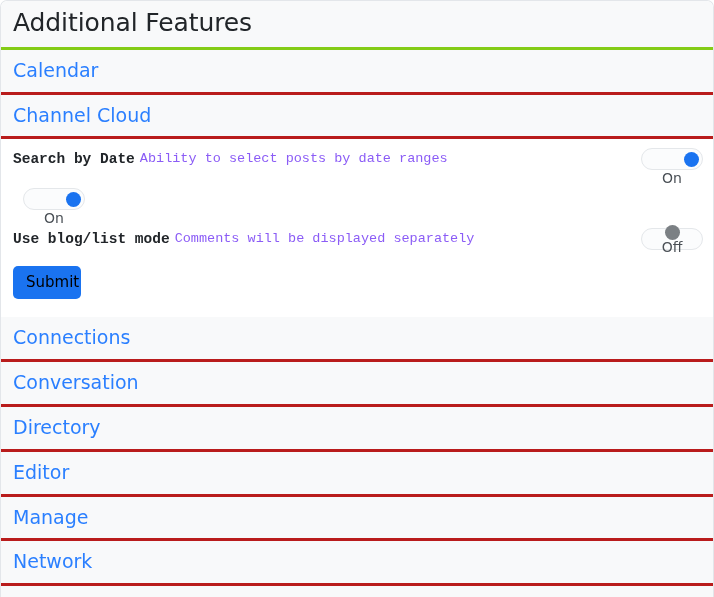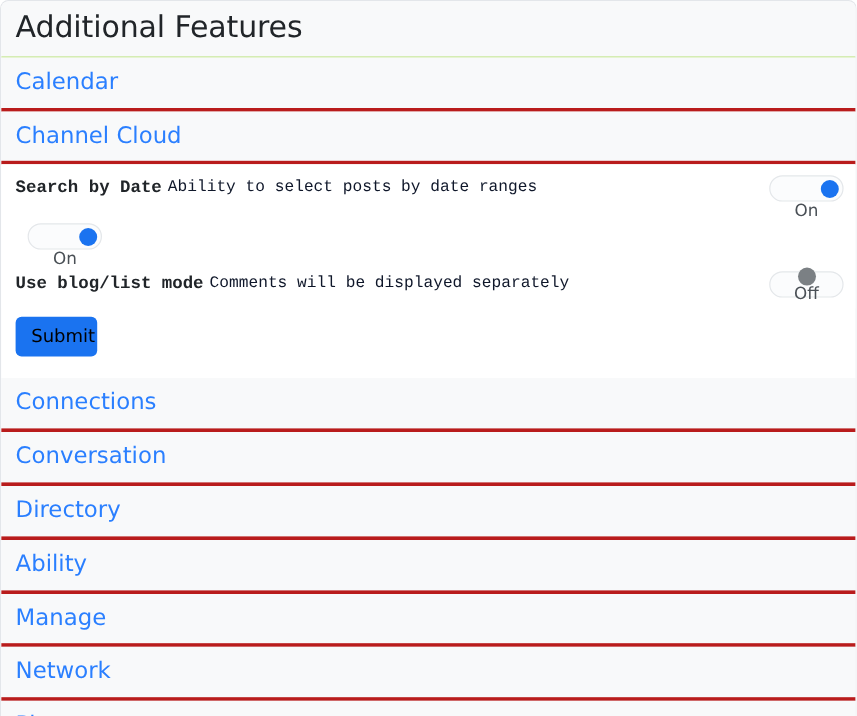--- a/index.html
+++ b/index.html
@@ -24,21 +24,21 @@
     border: 1px solid #e3e6ea;
     border-top-left-radius: 7px;
     border-top-right-radius: 7px;
     border-bottom: none;
     overflow: hidden;
   }
 
   
   .panel-header {
     background: #f8f9fa;
-    border-bottom: 1px solid #84cc16;
+    border-bottom: 3px solid #84cc16;
     padding: 8px 12px 9px 12px;
     border-top-left-radius: 6px;
     border-top-right-radius: 6px;
   }
   .panel-title {
     font-size: 25px;
     line-height: 1.15;
     font-weight: 400;
     color: #212529;
     letter-spacing: -0.1px;
@@ -86,21 +86,21 @@
   .feature-label {
     font-size: 14.5px;
     font-weight: bold;
     color: #212529;
     margin-right: 5px;
     line-height: 1.25;
   }
   .feature-desc {
     font-size: 13.5px;
     font-weight: 400;
-    color: #0f172a;
+    color: #8b5cf6;
     line-height: 1.25;
   }
 
   
   .toggle {
     flex: 0 0 auto;
     display: inline-flex;
     align-items: center;
     width: 62px;
     height: 22px;
@@ -211,21 +211,21 @@
   <div class="section-row">
     <a class="section-link" href="#">Connections</a>
   </div>
   <div class="section-row">
     <a class="section-link" href="#">Conversation</a>
   </div>
   <div class="section-row">
     <a class="section-link" href="#">Directory</a>
   </div>
   <div class="section-row">
-    <a class="section-link" href="#">Ability</a>
+    <a class="section-link" href="#">Editor</a>
   </div>
   <div class="section-row">
     <a class="section-link" href="#">Manage</a>
   </div>
   <div class="section-row">
     <a class="section-link" href="#">Network</a>
   </div>
   <div class="section-row">
     <a class="section-link" href="#">Photos</a>
   </div>

